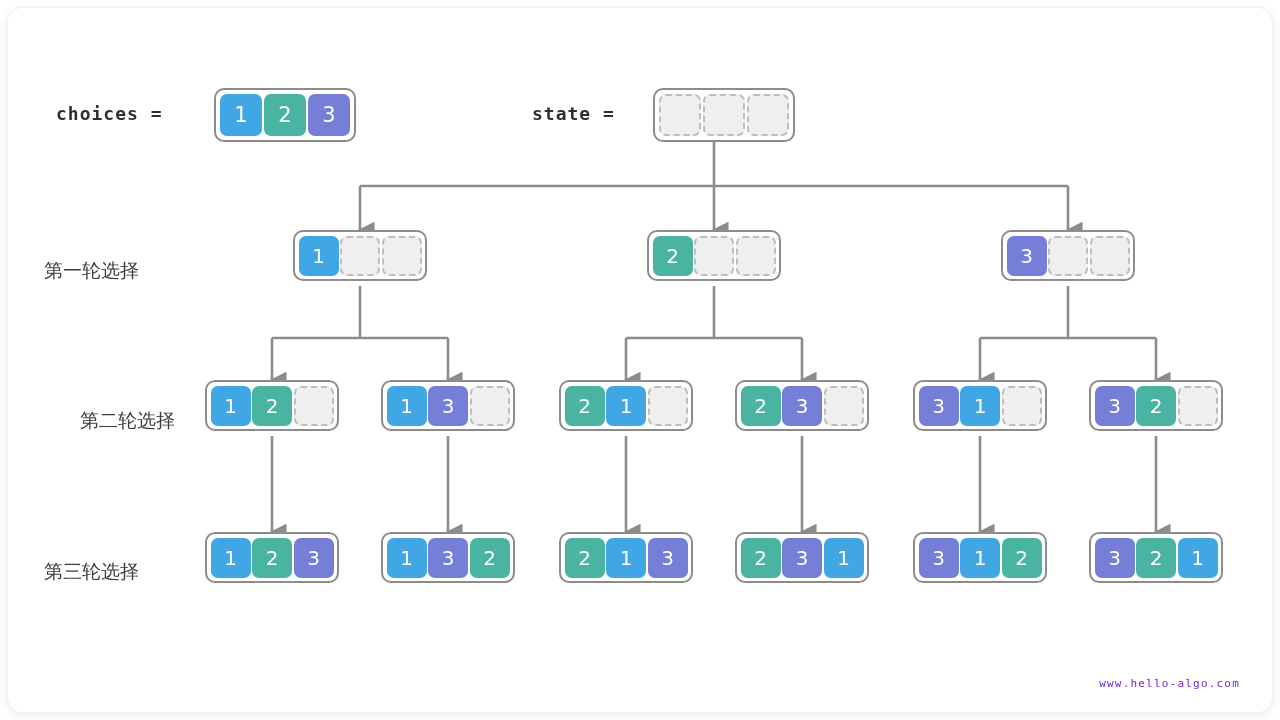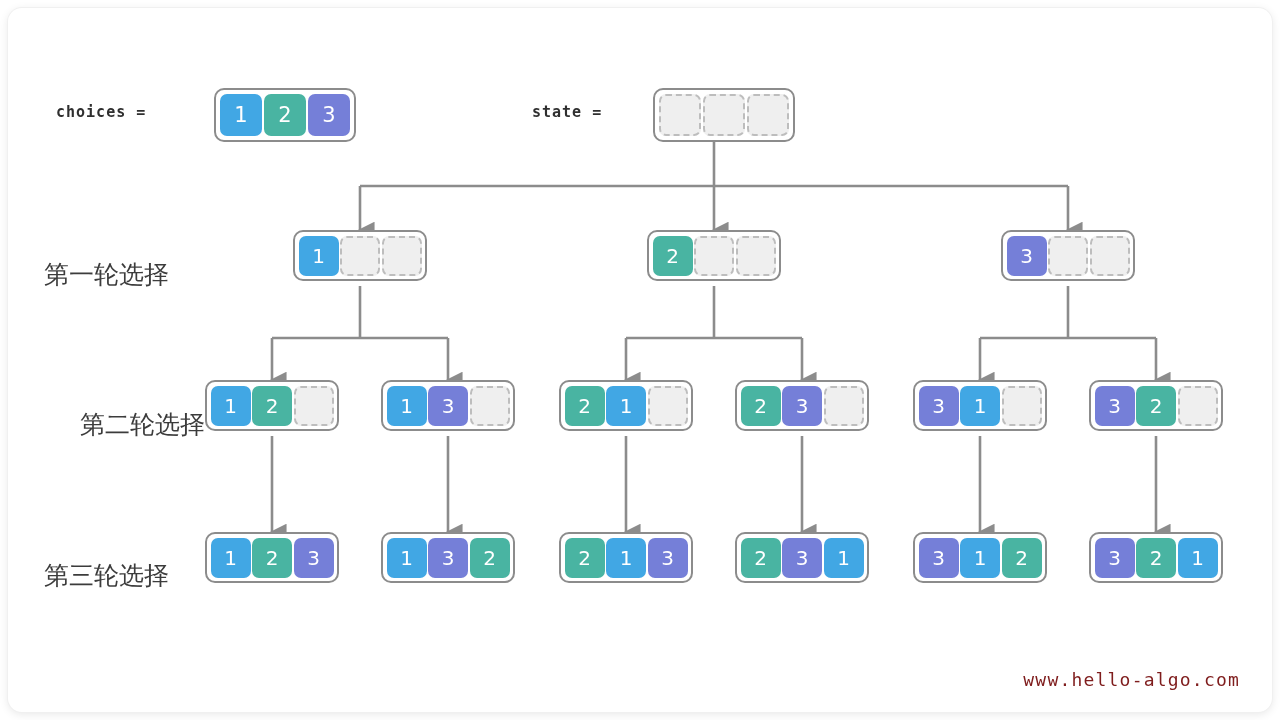--- a/index.html
+++ b/index.html
@@ -36,31 +36,31 @@
     height: 704px;
     pointer-events: none;
   }
 
   
   .abs { position: absolute; }
 
   
   .mono-label {
     font-family: "DejaVu Sans Mono", "Liberation Mono", monospace;
-    font-size: 15px;
+    font-size: 18px;
     font-weight: bold;
     color: #2f2f2f;
     letter-spacing: 1px;
     white-space: nowrap;
   }
 
   
   .round-label {
     font-family: "DejaVu Sans", "Liberation Sans", sans-serif;
-    font-size: 25px;
+    font-size: 19px;
     color: #3c3c3c;
     white-space: nowrap;
   }
 
   
   .array {
     position: absolute;
     display: flex;
     align-items: center;
     box-sizing: border-box;
@@ -95,22 +95,22 @@
   
   .array.small .cell { width: 40px; height: 40px; font-size: 20px; }
   .array.small { padding: 3.5px; gap: 1.5px; border-width: 2.5px; }
 
   
   #watermark {
     position: absolute;
     right: 32px;
     bottom: 22px;
     font-family: "DejaVu Sans Mono", "Liberation Mono", monospace;
-    font-size: 18px;
-    color: #7f1d1d;
+    font-size: 11px;
+    color: #6d28d9;
     letter-spacing: 1.2px;
   }
 </style>
 </head>
 <body>
 
 <div id="canvas">
 
   <svg id="wires" viewBox="0 0 1264 704" width="1264" height="704">
     <defs>

